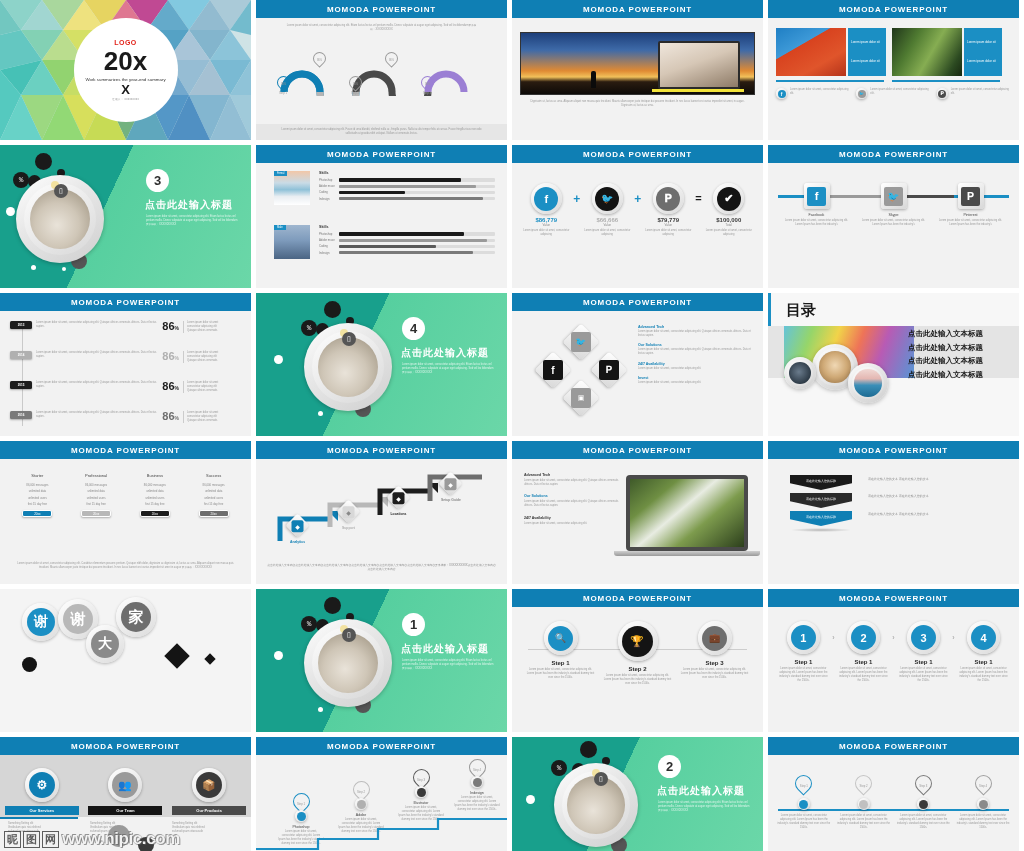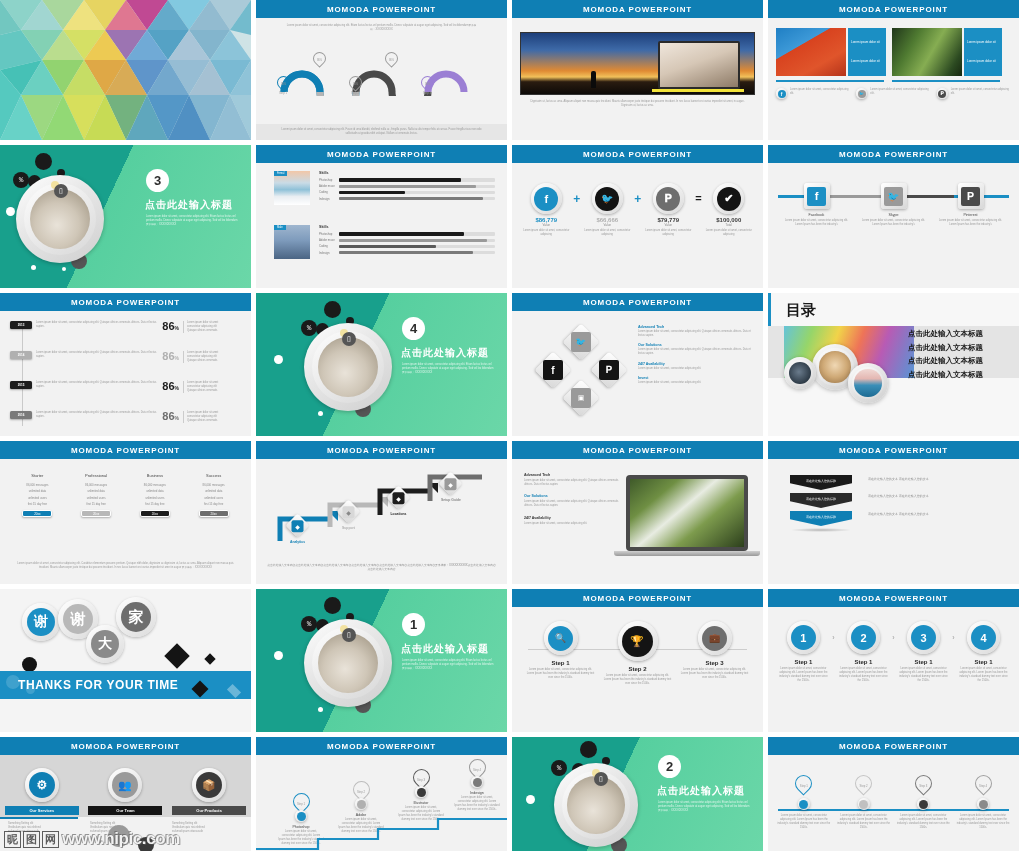--- a/index.html
+++ b/index.html
@@ -195,20 +195,27 @@
         <polygon points="189,95 230,95 210,140" fill="#7fb4cf"></polygon>
         <polygon points="230,95 251,95 251,140" fill="#9ec9da"></polygon>
         <polygon points="0,140 42,140 21,95" fill="#63d2c6"></polygon>
         <polygon points="42,140 84,140 63,95" fill="#8fd96f"></polygon>
         <polygon points="84,140 126,140 105,95" fill="#c7db4e"></polygon>
         <polygon points="126,140 168,140 147,95" fill="#5aa4bb"></polygon>
         <polygon points="168,140 210,140 189,95" fill="#4a8cc2"></polygon>
         <polygon points="210,140 251,140 230,95" fill="#8fbdd4"></polygon>
       </g>
     </svg>
+    <div class="pc">
+      <div class="logo">LOGO</div>
+      <div class="big">20x</div>
+      <div class="sub">Work summarizes the year-end summary</div>
+      <div class="xx">X</div>
+      <div class="tiny">汇报人： xxxxxxxxx</div>
+    </div>
   </div>
 
   <div class="slide" style="left:256px;top:0;width:251px;height:140px;">
     <div class="hdr">
         <span>MOMODA POWERPOINT</span>
       </div>
     <div class="body">
       <div class="lorem" style="position:absolute;left:30px;right:30px;top:6px;">Lorem ipsum dolor sit amet, consectetur adipiscing elit. Etiam luctus lectus vel pretium mollis. Donec vulputate at augue eget adipiscing. Sed vel leo bibendum更多模板：XXXXXXXXXX</div>
       <svg style="position:absolute;left:20px;top:30px;" width="212" height="48" viewBox="0 0 212 48">
         <path d="M8 44 A18 18 0 0 1 44 44 A18 18 0 0 0 80 44" fill="none" stroke="#0f7fb4" stroke-width="7" stroke-linecap="butt"></path>
@@ -740,27 +747,20 @@
       </div>
     <div class="th-c" style="left:86px;top:36px;width:38px;height:38px;">
         <div class="core" style="width:28px;height:28px;background:#8a8a8a;font-size:14px;">大</div>
       </div>
     <div class="th-c" style="left:116px;top:8px;width:40px;height:40px;">
         <div class="core" style="width:30px;height:30px;background:#6e6e6e;font-size:15px;">家</div>
       </div>
     <div class="dot" style="left:22px;top:68px;width:15px;height:15px;background:#141414;"></div>
     <div class="dia" style="left:168px;top:58px;width:18px;height:18px;background:#141414;"></div>
     <div class="dia" style="left:206px;top:66px;width:8px;height:8px;background:#141414;"></div>
-    <div style="position:absolute;left:0;right:0;top:82px;height:28px;background:#1b8fc4;display:flex;align-items:center;">
-      <div class="dot" style="left:6px;top:4px;width:14px;height:14px;background:rgba(255,255,255,.16);"></div>
-      <div class="dot" style="left:26px;top:14px;width:9px;height:9px;background:rgba(255,255,255,.16);"></div>
-      <span style="margin-left:18px;color:#fff;font-weight:bold;font-size:12px;letter-spacing:.6px;">THANKS FOR YOUR TIME</span>
-      <div class="dia" style="left:194px;top:12px;width:12px;height:12px;background:#141414;"></div>
-      <div class="dia" style="left:228px;top:16px;width:12px;height:8px;background:rgba(255,255,255,.35);"></div>
-    </div>
   </div>
 
   <div class="slide" style="left:256px;top:589px;width:251px;height:143px;background:linear-gradient(115deg,#18a08c 0%,#18a08c 42%,#56cf9f 42%,#6bd7a8 100%);">
     <div class="dot" style="left:68px;top:8px;width:17px;height:17px;background:#1a1a1a;"></div>
     <div class="dot" style="left:90px;top:24px;width:8px;height:8px;background:#1a1a1a;"></div>
     <div class="dot" style="left:60px;top:30px;width:13px;height:13px;background:#1a1a1a;"></div>
     <div class="dot" style="left:18px;top:62px;width:9px;height:9px;background:#fff;"></div>
     <div class="dot" style="left:62px;top:118px;width:5px;height:5px;background:#fff;"></div>
     <div class="dot" style="left:95px;top:84px;width:6px;height:6px;background:#fff;"></div>
     <div class="dot" style="left:99px;top:108px;width:16px;height:16px;background:#555;"></div>

